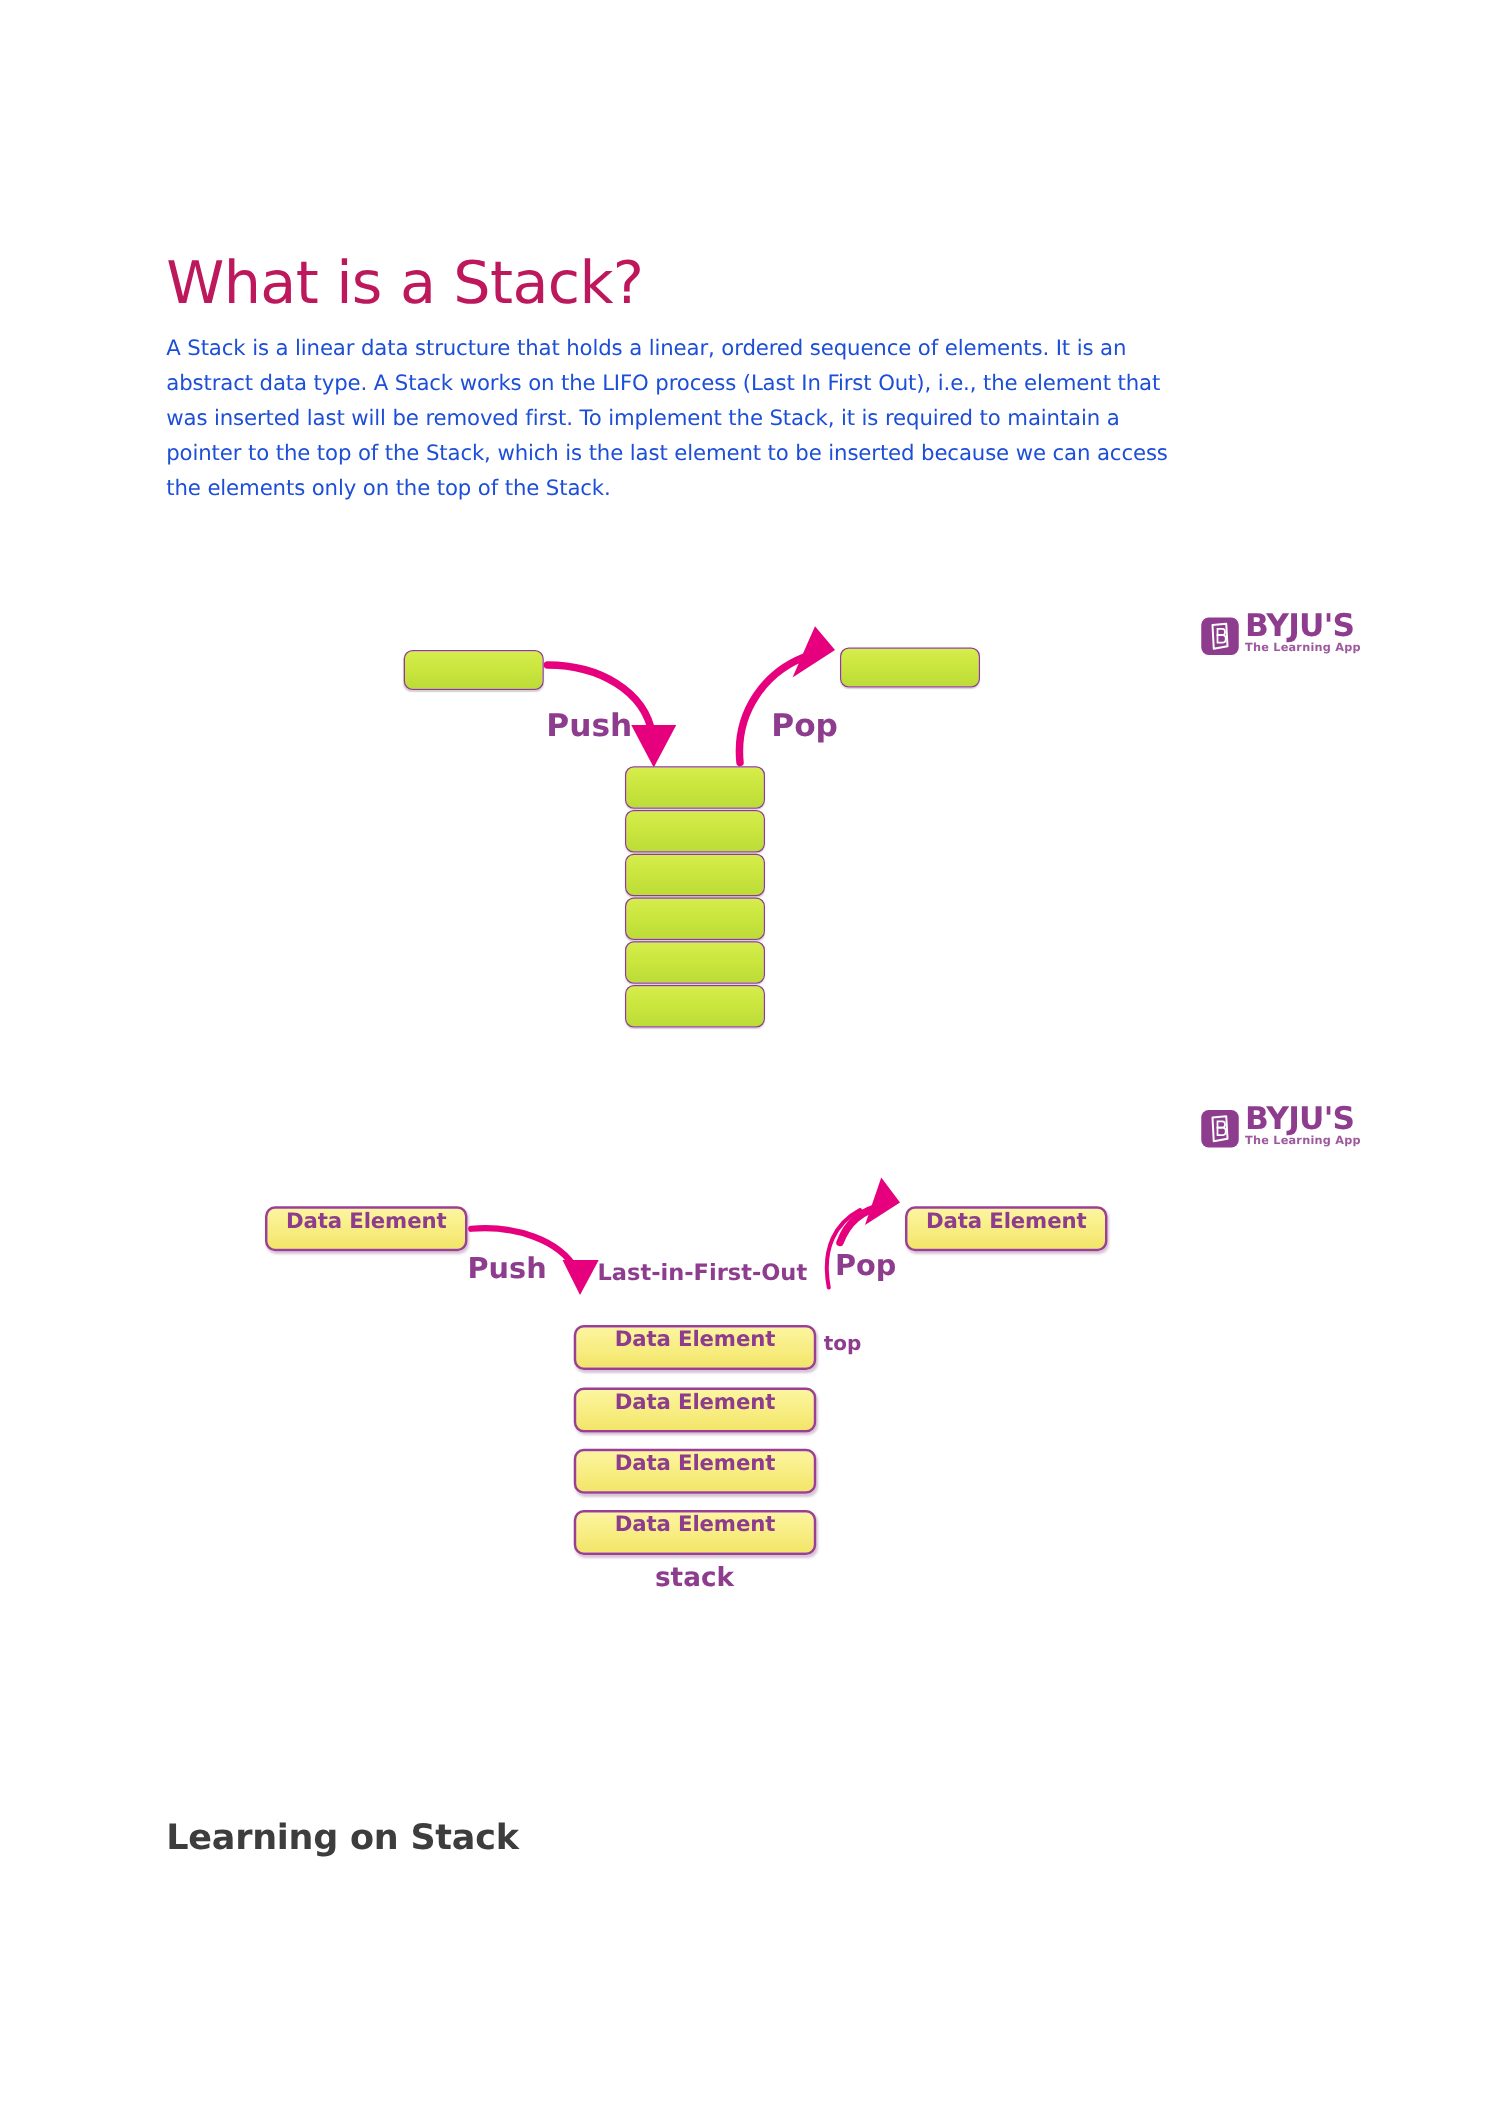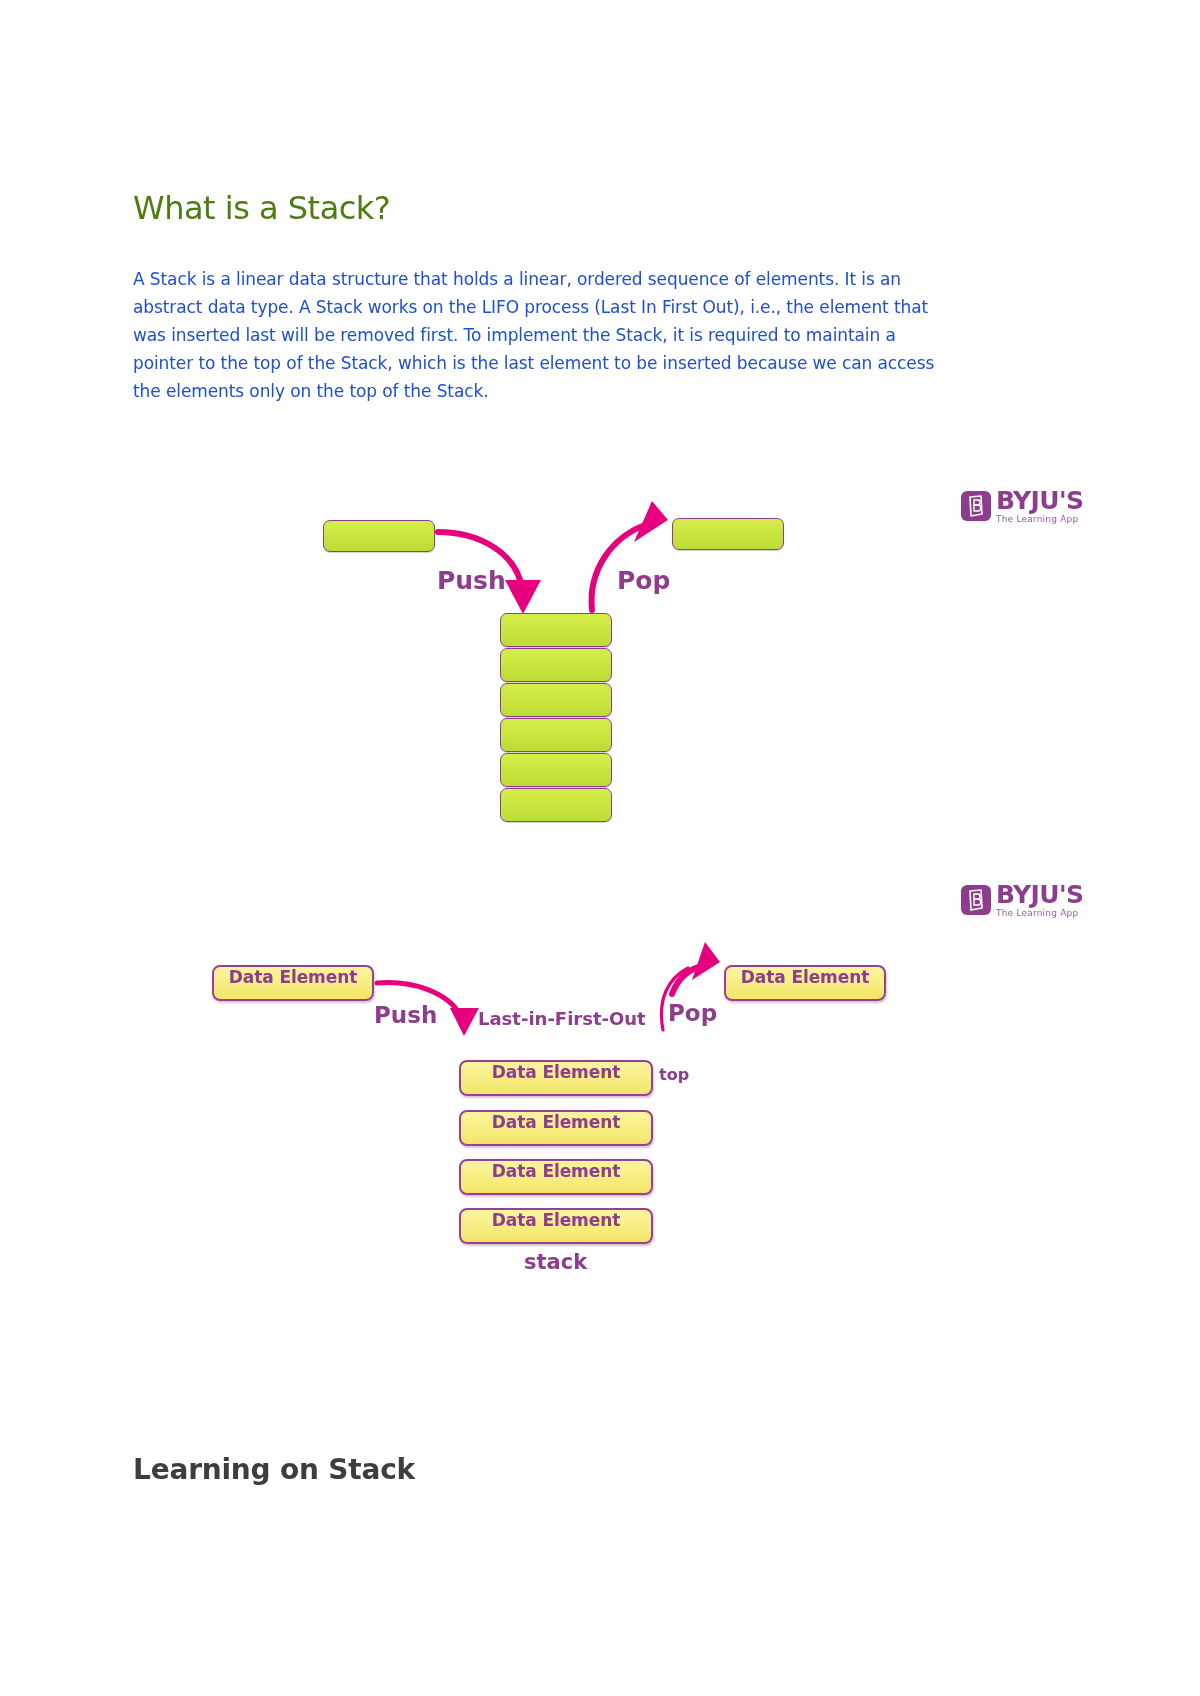--- a/index.html
+++ b/index.html
@@ -2,49 +2,49 @@
 <html><head>
 <meta charset="utf-8">
 <style>
   html,body{margin:0;padding:0;background:#ffffff;}
   body{width:1200px;height:1696px;position:relative;font-family:"Liberation Sans",sans-serif;color:#3b3b3b;}
   .page{position:absolute;inset:0;background:#fff;}
 
   
   .title{
     position:absolute;left:133px;top:168px;width:820px;
-    font-size:32px;font-weight:400;letter-spacing:-0.5px;color:#4d7c0f;
+    font-size:47px;font-weight:400;letter-spacing:-0.5px;color:#be185d;
     font-family:"DejaVu Sans",sans-serif;
   }
   .body-para{
     position:absolute;left:133px;top:248px;width:828px;
     font-size:17px;line-height:28px;color:#1d4ed8;font-weight:400;
     font-family:"DejaVu Sans",sans-serif;letter-spacing:-0.1px;
   }
   .section-heading{
     position:absolute;left:133px;top:1430px;width:700px;
     font-size:28px;font-weight:700;color:#3d3d3d;letter-spacing:-0.2px;
     font-family:"DejaVu Sans",sans-serif;
   }
 
   
-  .byjus-logo{position:absolute;display:flex;align-items:center;padding-left:41px;}
+  .byjus-logo{position:absolute;display:flex;align-items:flex-end;padding-left:41px;}
   .byjus-mark{
     width:30px;height:30px;border-radius:6px;background:#8e3d8e;
     display:flex;align-items:center;justify-content:center;flex:0 0 auto;
   }
   .byjus-mark svg{display:block;}
   .byjus-txt{margin-left:5px;display:flex;flex-direction:column;line-height:1;}
   .byjus-name{
     font-size:25px;font-weight:700;color:#8e3d8e;letter-spacing:-0.6px;
     font-family:"DejaVu Sans",sans-serif;
   }
   .byjus-tag{
     font-size:9px;color:#8e3d8e;letter-spacing:0.2px;margin-top:2px;
-    font-family:"DejaVu Sans",sans-serif;opacity:.85;
+    font-family:"DejaVu Sans",sans-serif;opacity:.85;font-weight:bold;
   }
 
   
   .dia1{position:absolute;left:0;top:470px;width:1200px;height:400px;}
   .gbox{
     position:absolute;border:1.6px solid #8e3d8e;border-radius:7px;
     background:linear-gradient(180deg,#d6ed4c 0%,#cbe63f 45%,#bcdc37 100%);
     box-shadow:0 1px 1px rgba(0,0,0,.18);
   }
   .lbl-push,.lbl-pop{

